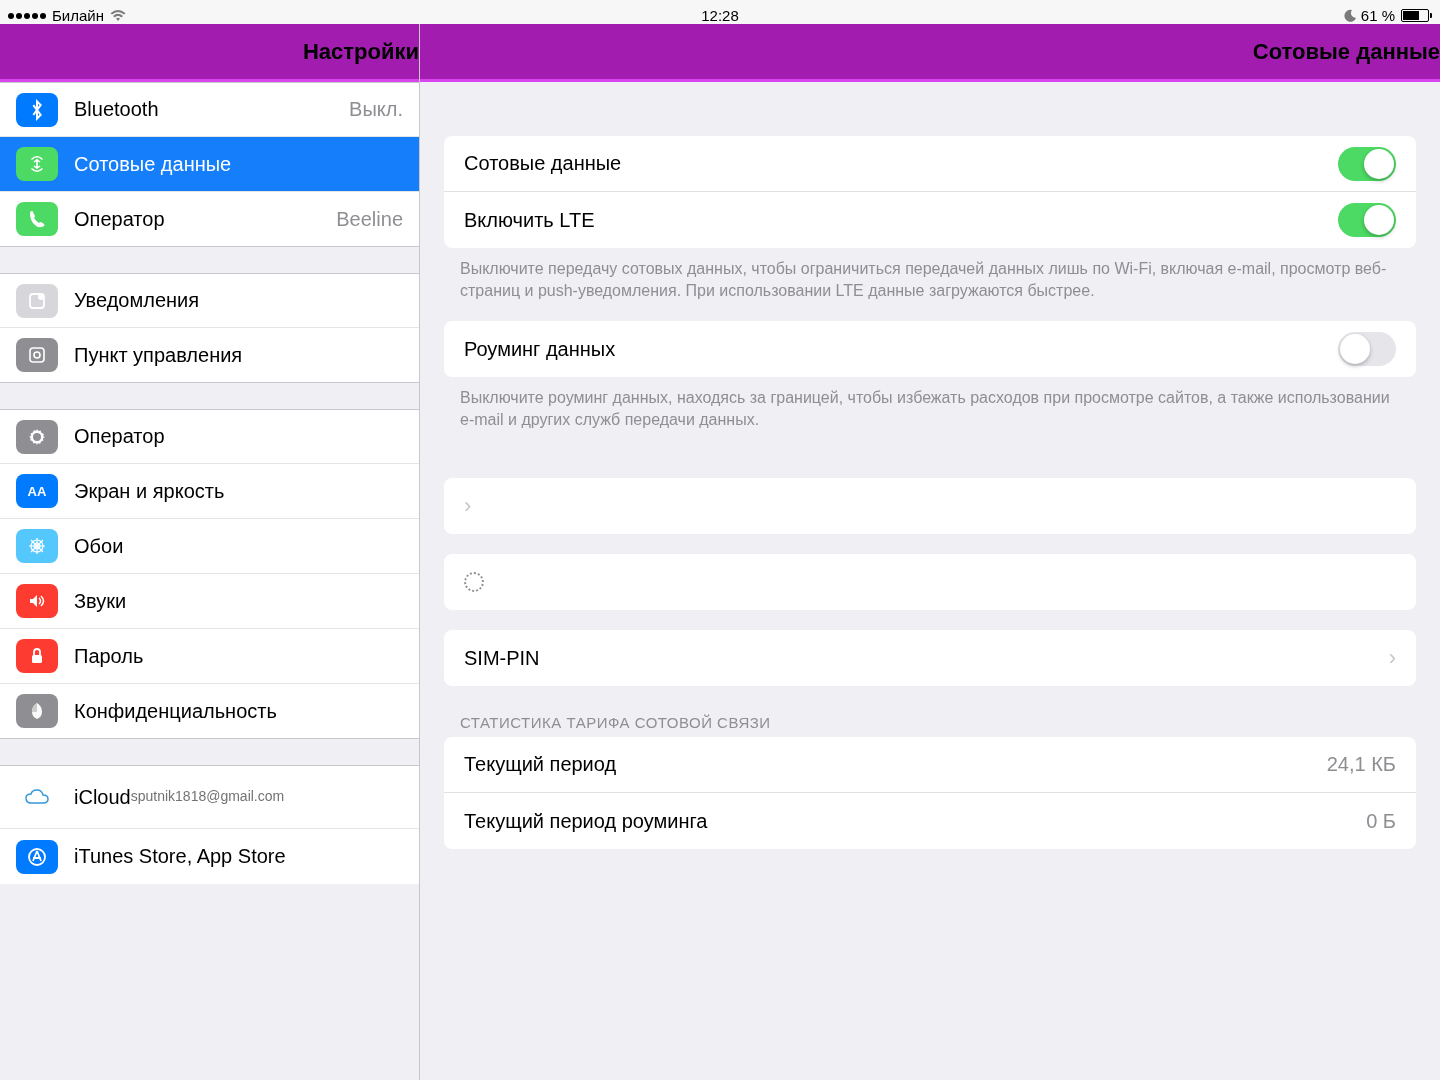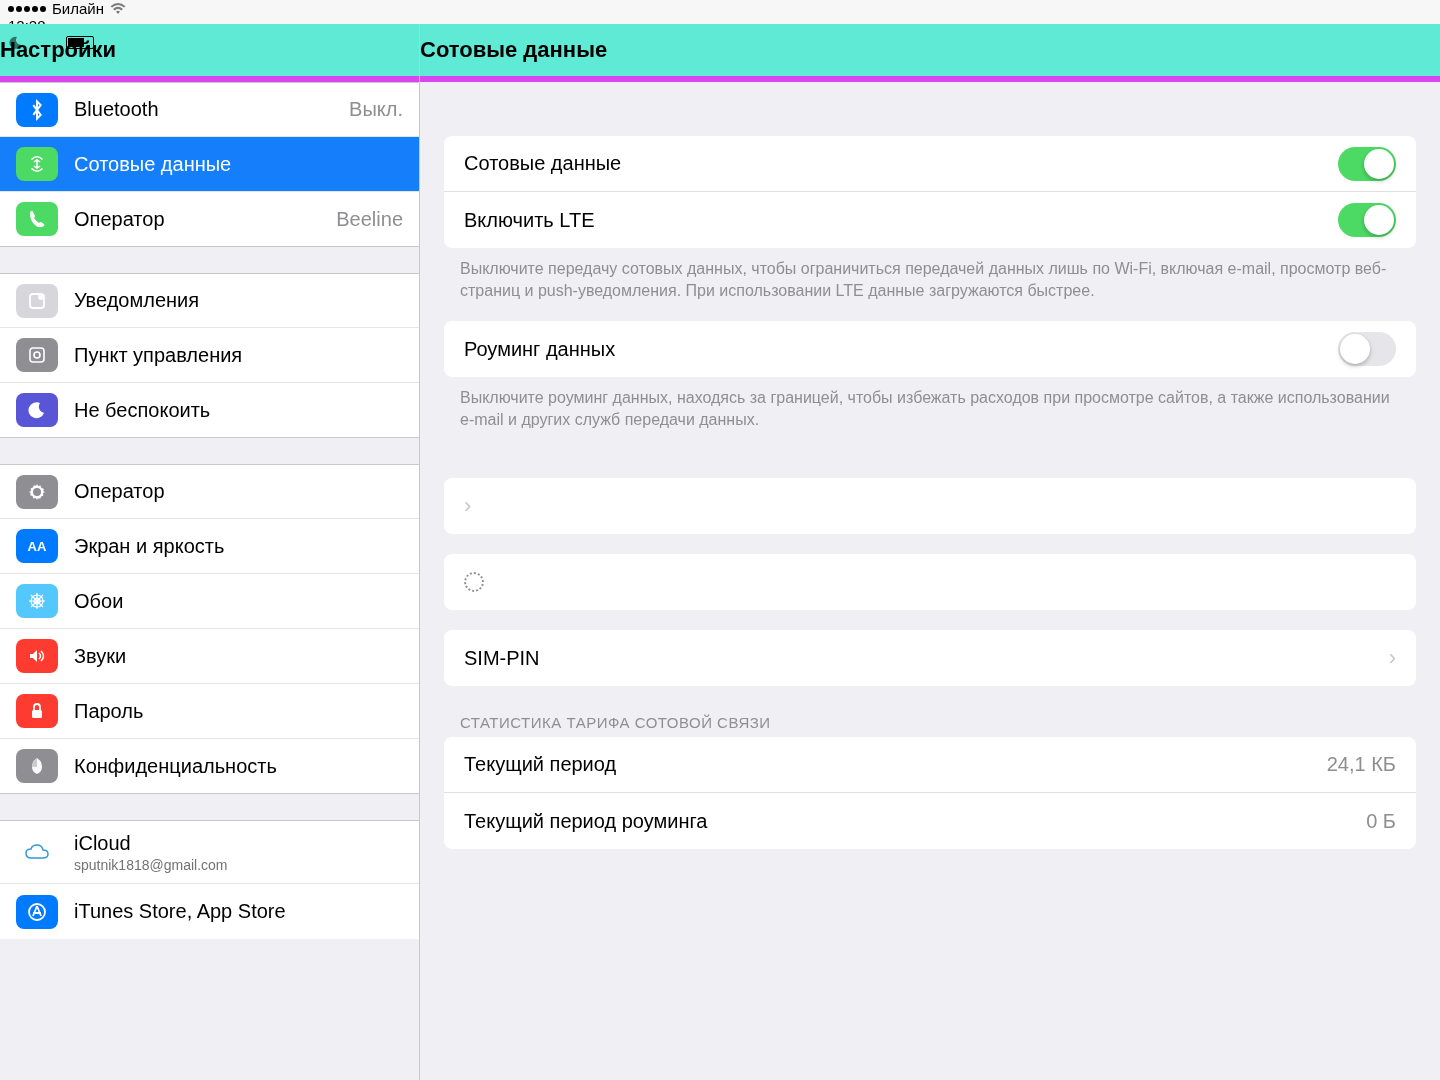--- a/index.html
+++ b/index.html
@@ -8,25 +8,24 @@
     width: 1440px;
     height: 1080px;
     background: #efeff4;
     overflow: hidden;
     color: #000;
   }
   
   .status-bar {
     height: 24px;
     display: flex;
-    align-items: flex-start;
+    align-items: flex-end;
     padding: 0 8px;
     background: #f7f7f7;
     font-size: 15px;
-    flex-direction: column;
   }
   .status-left { display: flex; align-items: center; gap: 6px; flex: 1; }
   .status-center { flex: 1; text-align: center; font-weight: 500; }
   .status-right { flex: 1; display: flex; justify-content: flex-end; align-items: center; gap: 4px; }
   .signal-dots { display: flex; gap: 2px; }
   .signal-dot { width: 6px; height: 6px; border-radius: 50%; background: #000; }
   .wifi-icon { display: inline-flex; }
   .moon-icon { display: inline-flex; opacity: 0.5; }
   .battery { display: inline-flex; align-items: center; }
   .battery-body {
@@ -39,23 +38,23 @@
   
   .layout { display: flex; height: calc(1080px - 24px); }
   .sidebar { width: 420px; background: #efeff4; border-right: 1px solid #c8c7cc; display: flex; flex-direction: column; }
   .detail { flex: 1; background: #efeff4; display: flex; flex-direction: column; }
 
   
   .pane-header {
     height: 58px;
     display: flex;
     align-items: center;
-    justify-content: flex-start;
-    border-bottom: 6px solid #d946ef;
-    background: #5eead4;
+    justify-content: flex-end;
+    border-bottom: 3px solid #d946ef;
+    background: #a21caf;
   }
   .pane-header h1 { font-size: 22px; font-weight: 700; }
 
   
   .side-scroll { overflow: hidden; }
   .group { margin-top: 26px; }
   .group:first-child { margin-top: 0; }
   .cell {
     display: flex; align-items: center;
     height: 55px; padding: 0 16px;
@@ -67,21 +66,21 @@
   .cell .icon-box {
     width: 42px; height: 34px; border-radius: 8px;
     display: flex; align-items: center; justify-content: center;
     margin-right: 16px; color: #fff; font-size: 18px; flex-shrink: 0;
   }
   .cell .label { flex: 1; }
   .cell .value { color: #8e8e93; font-size: 20px; }
   .cell.selected { background: #157efb; color: #fff; }
 
   .tall-cell { height: 64px; flex-direction: row; align-items: center; }
-  .tall-cell .textcol { display: flex; flex-direction: column; }
+  .tall-cell .textcol { display: flex; flex-direction: row; }
   .tall-cell .sub { font-size: 14px; color: #737373; margin-top: 2px; }
 
   
   .detail-scroll { padding: 20px 0 0 0; overflow: hidden; }
   .d-group { margin: 20px 24px 0 24px; border-radius: 10px; }
   .d-group:first-child { margin-top: 34px; }
   .d-cell {
     display: flex; align-items: center;
     min-height: 56px; padding: 0 20px;
     background: #fff; border-bottom: 1px solid #e0e0e0;
@@ -221,28 +220,20 @@
           </div>
           <div class="cell">
             <span class="icon-box ic-cc">
               <svg width="20" height="20" viewBox="0 0 20 20" fill="none" stroke="#fff" stroke-width="1.6">
                 <rect x="3" y="3" width="14" height="14" rx="3"></rect>
                 <circle cx="10" cy="10" r="3"></circle>
               </svg>
             </span>
             <span class="label">Пункт управления</span>
           </div>
-          <div class="cell">
-            <span class="icon-box ic-dnd">
-              <svg width="20" height="20" viewBox="0 0 20 20" fill="#fff">
-                <path d="M13 3 A8 8 0 1 0 17 13 A6.5 6.5 0 0 1 13 3 Z"></path>
-              </svg>
-            </span>
-            <span class="label">Не беспокоить</span>
-          </div>
         </div>
         <div class="group">
           <div class="cell">
             <span class="icon-box ic-gen">
               <svg width="20" height="20" viewBox="0 0 20 20" fill="#fff">
                 <path d="M10 6a4 4 0 1 0 0 8a4 4 0 0 0 0-8zM10 2l1.2 2.1l2.4-.5l.9 2.3l2.3.9l-.5 2.4L18 10l-2.1 1.2l.5 2.4l-2.3.9l-.9 2.3l-2.4-.5L10 18l-1.2-2.1l-2.4.5l-.9-2.3l-2.3-.9l.5-2.4L2 10l2.1-1.2l-.5-2.4l2.3-.9l.9-2.3l2.4.5z" fill-rule="evenodd"></path>
               </svg>
             </span>
             <span class="label">Оператор</span>
           </div>

